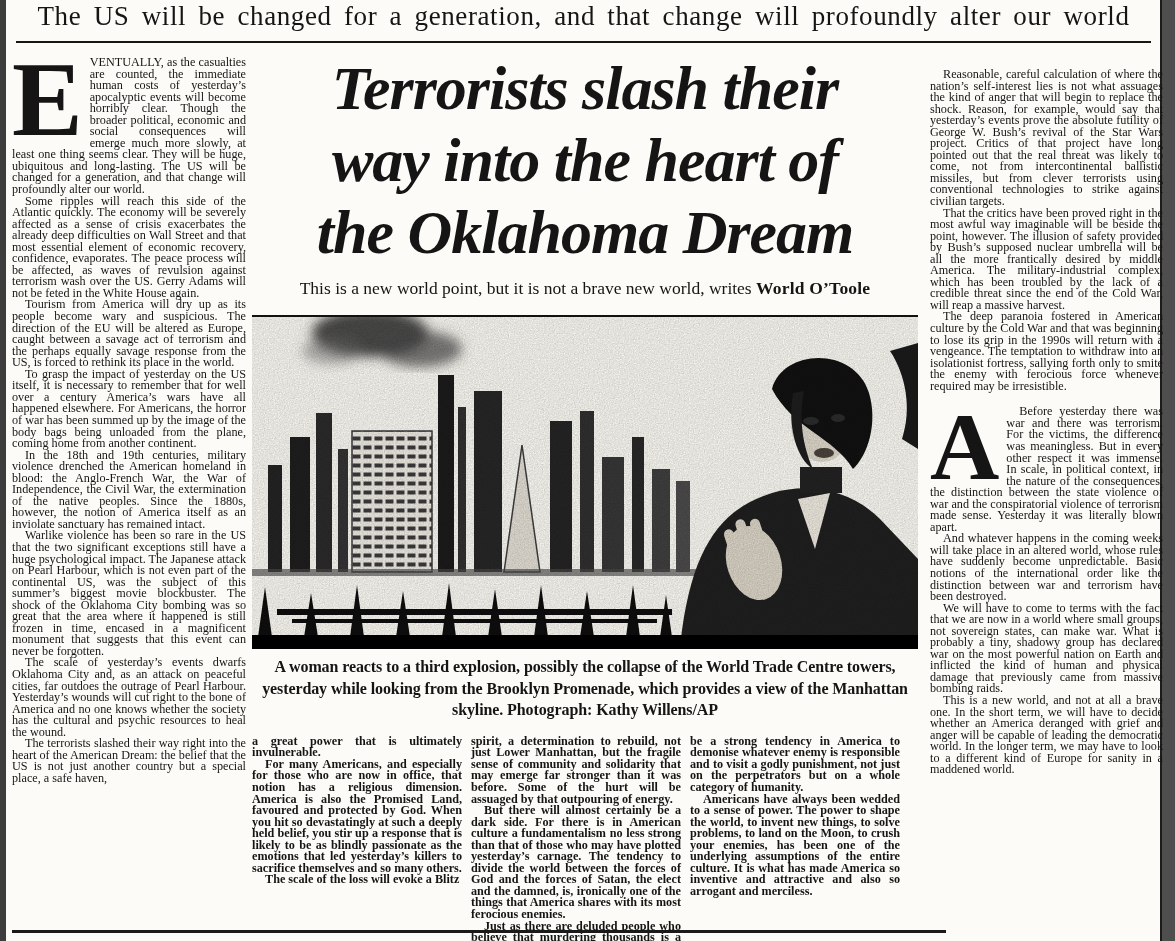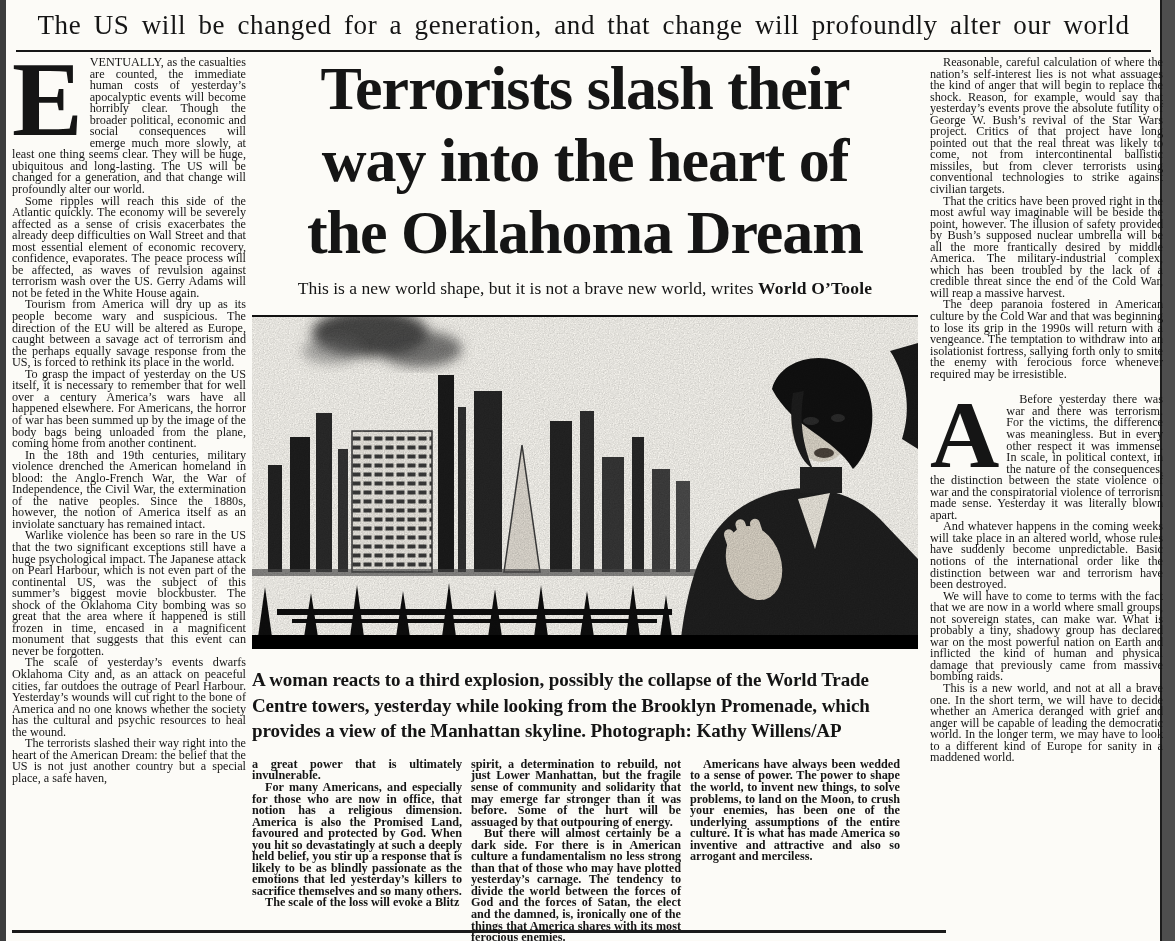--- a/index.html
+++ b/index.html
@@ -1,42 +1,42 @@
 <!DOCTYPE html>
 <html><head>
 <meta charset="utf-8">
 <style>
   html,body{margin:0;padding:0;background:#e9e7e2;}
   .page{position:relative;width:1175px;height:941px;background:#fcfbf7;overflow:hidden;
         font-family:"Liberation Serif","DejaVu Serif",serif;color:#151515;}
   .edge-l{position:absolute;left:0;top:0;width:6px;height:941px;background:#3d3d3d;}
   .edge-r{position:absolute;right:0;top:0;width:13px;height:941px;background:#4e4e4e;border-left:2px solid #1c1c1c;}
 
-  .banner{position:absolute;left:16px;right:24px;top:10px;text-align:center;font-size:27px;
+  .banner{position:absolute;left:16px;right:24px;top:1px;text-align:center;font-size:27px;
           letter-spacing:.6px;word-spacing:5px;border-bottom:2px solid #161616;padding-bottom:9px;white-space:nowrap;}
 
   
   .ncol p{margin:0;text-align:justify;font-size:12.2px;line-height:11.55px;}
   .ncol p.ind{text-indent:13px;}
   .col-left{position:absolute;left:12px;top:57px;width:234px;}
-  .col-right{position:absolute;left:930px;top:57px;width:233px;}
+  .col-right{position:absolute;left:930px;top:69px;width:233px;}
 
   .dc{float:left;font-weight:bold;font-size:106px;line-height:82px;padding:2px 7px 0 0;}
   .dc-a{font-size:96px;line-height:74px;padding-top:4px;}
 
   .center{position:absolute;left:252px;top:52px;width:666px;}
-  .headline{font-weight:bold;font-size:62px;line-height:72px;text-align:center;letter-spacing:-1px;}
+  .headline{font-weight:bold;font-size:62px;line-height:72px;text-align:center;letter-spacing:-1px;font-style:italic;}
   .standfirst{margin-top:10px;text-align:center;font-size:17.5px;}
   .standfirst b{letter-spacing:.2px;}
 
   .photo-frame{margin-top:16px;height:327px;border-top:2px solid #111;border-bottom:5px solid #000;
                background:#f6f4ee;position:relative;overflow:hidden;}
   .photo-frame svg{display:block;}
 
-  .caption{margin-top:18px;text-align:left;font-weight:bold;font-size:19px;line-height:1.35;letter-spacing:-.1px;}
+  .caption{margin-top:7px;text-align:center;font-weight:bold;font-size:16px;line-height:1.35;letter-spacing:-.1px;}
 
   .lower{display:flex;gap:9px;margin-top:15px;font-weight:bold;}
   .lower .lcol{width:210px;}
 
   .bottom-rule{position:absolute;left:12px;top:930px;width:934px;height:3px;background:#1a1a1a;}
 </style>
 </head>
 <body>
 
 <div class="page">
@@ -55,21 +55,21 @@
     <p class="ind">The scale of yesterday’s events dwarfs Oklahoma City and, as an attack on peaceful cities, far outdoes the outrage of Pearl Harbour. Yesterday’s wounds will cut right to the bone of America and no one knows whether the society has the cultural and psychic resources to heal the wound.</p>
     <p class="ind">The terrorists slashed their way right into the heart of the American Dream: the belief that the US is not just another country but a special place, a safe haven,</p>
   </div>
 
   <div class="center">
     <div class="headline">
       <div>Terrorists slash their</div>
       <div>way into the heart of</div>
       <div>the Oklahoma Dream</div>
     </div>
-    <div class="standfirst"><span>This is a new world shape, but it is not a brave new world, writes </span><b>World O’Toole</b></div>
+    <div class="standfirst"><span>This is a new world point, but it is not a brave new world, writes </span><b>World O’Toole</b></div>
 
     <div class="photo-frame">
       <svg width="666" height="327" viewBox="0 0 666 327">
         <defs>
           <filter id="blurS">
               <feGaussianBlur stdDeviation="6"></feGaussianBlur>
             </filter>
           <filter id="noise">
             <feTurbulence type="fractalNoise" baseFrequency="0.8" numOctaves="2"></feTurbulence>
             <feColorMatrix type="matrix" values="0 0 0 0 0  0 0 0 0 0  0 0 0 0 0  0.9 0.9 0.9 0 -0.9"></feColorMatrix>
@@ -151,20 +151,21 @@
         <p>a great power that is ultimately invulnerable.</p>
         <p class="ind">For many Americans, and especially for those who are now in office, that notion has a religious dimension. America is also the Promised Land, favoured and protected by God. When you hit so devastatingly at such a deeply held belief, you stir up a response that is likely to be as blindly passionate as the emotions that led yesterday’s killers to sacrifice themselves and so many others.</p>
         <p class="ind">The scale of the loss will evoke a Blitz</p>
       </div>
       <div class="ncol lcol">
         <p>spirit, a determination to rebuild, not just Lower Manhattan, but the fragile sense of community and solidarity that may emerge far stronger than it was before. Some of the hurt will be assuaged by that outpouring of energy.</p>
         <p class="ind">But there will almost certainly be a dark side. For there is in American culture a fundamentalism no less strong than that of those who may have plotted yesterday’s carnage. The tendency to divide the world between the forces of God and the forces of Satan, the elect and the damned, is, ironically one of the things that America shares with its most ferocious enemies.</p>
         <p class="ind">Just as there are deluded people who believe that murdering thousands is a blow against the Great Satan, there will</p>
       </div>
       <div class="ncol lcol">
+        <p>be a strong tendency in America to demonise whatever enemy is responsible and to visit a godly punishment, not just on the perpetrators but on a whole category of humanity.</p>
         <p class="ind">Americans have always been wedded to a sense of power. The power to shape the world, to invent new things, to solve problems, to land on the Moon, to crush your enemies, has been one of the underlying assumptions of the entire culture. It is what has made America so inventive and attractive and also so arrogant and merciless.</p>
       </div>
     </div>
   </div>
 
   <div class="ncol col-right">
     <p class="ind">Reasonable, careful calculation of where the nation’s self-interest lies is not what assuages the kind of anger that will begin to replace the shock. Reason, for example, would say that yesterday’s events prove the absolute futility of George W. Bush’s revival of the Star Wars project. Critics of that project have long pointed out that the real threat was likely to come, not from intercontinental ballistic missiles, but from clever terrorists using conventional technologies to strike against civilian targets.</p>
     <p class="ind">That the critics have been proved right in the most awful way imaginable will be beside the point, however. The illusion of safety provided by Bush’s supposed nuclear umbrella will be all the more frantically desired by middle America. The military-industrial complex, which has been troubled by the lack of a credible threat since the end of the Cold War, will reap a massive harvest.</p>
     <p class="ind">The deep paranoia fostered in American culture by the Cold War and that was beginning to lose its grip in the 1990s will return with a vengeance. The temptation to withdraw into an isolationist fortress, sallying forth only to smite the enemy with ferocious force whenever required may be irresistible.</p>
     <p style="margin-top:14px;"><span class="dc dc-a">A</span></p>

